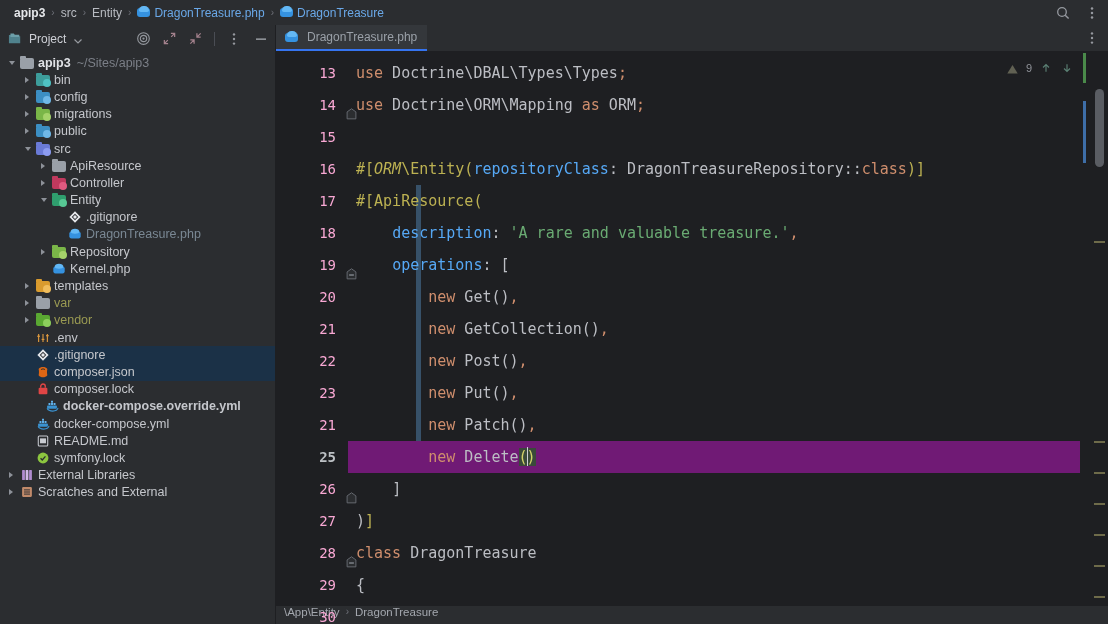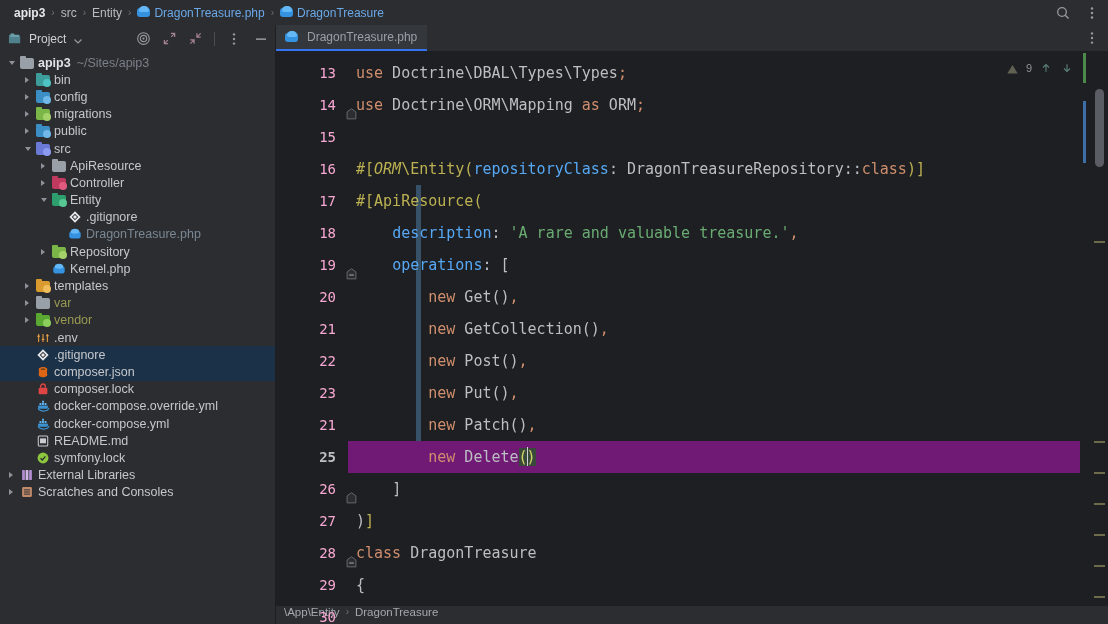--- a/index.html
+++ b/index.html
@@ -398,21 +398,21 @@
           <span class="lbl">composer.json</span>
         </div>
         <div class="row" style="padding-left: 23px;">
           <span class="arrow"></span>
           <span class="ficon"><svg viewBox="0 0 16 16" width="14" height="14">
               <rect x="3" y="6.6" width="10" height="7.4" rx="1.2" fill="#e04545"></rect>
               <path d="M5.4 6.6V4.9a2.6 2.6 0 015.2 0v1.7" fill="none" stroke="#e04545" stroke-width="1.6"></path>
             </svg></span>
           <span class="lbl">composer.lock</span>
         </div>
-        <div class="row" style="padding-left: 23px;">
+        <div class="row" style="padding-left: 32px; font-weight: bold;">
           <span class="arrow"></span>
           <span class="ficon"><svg viewBox="0 0 16 16" width="14" height="14">
               <rect x="2.4" y="7.4" width="11.2" height="3.6" rx="1" fill="#3a92d0"></rect>
               <g fill="#63b8f5">
                 <rect x="4" y="4.6" width="2.2" height="2.2"></rect>
                 <rect x="6.9" y="4.6" width="2.2" height="2.2"></rect>
                 <rect x="9.8" y="4.6" width="2.2" height="2.2"></rect>
                 <rect x="6.9" y="2" width="2.2" height="2.2"></rect>
               </g>
               <path d="M2.4 10.6c1 2.4 4 3.2 6.5 3.2s5.3-1.2 6-3.6" fill="none" stroke="#3a92d0" stroke-width="1.3"></path>
@@ -461,21 +461,21 @@
         <div class="row" style="padding-left: 7px;">
           <span class="arrow r"></span>
           <span class="ficon"><svg viewBox="0 0 16 16" width="14" height="14">
               <rect x="2.4" y="2.4" width="11.2" height="11.2" rx="1.2" fill="#c08a6a"></rect>
               <g stroke="#2b2d30" stroke-width="1.1">
                 <line x1="4.6" y1="5.6" x2="11.4" y2="5.6"></line>
                 <line x1="4.6" y1="8" x2="11.4" y2="8"></line>
                 <line x1="4.6" y1="10.4" x2="11.4" y2="10.4"></line>
               </g>
             </svg></span>
-          <span class="lbl">Scratches and Consoles</span>
+          <span class="lbl">Scratches and External</span>
         </div>
       </div>
   </div>
 
   <div class="editor-wrap">
     <div class="tabbar">
       <div class="tab">
         <span class="php-ico"></span>
         <span>DragonTreasure.php</span>
       </div>

